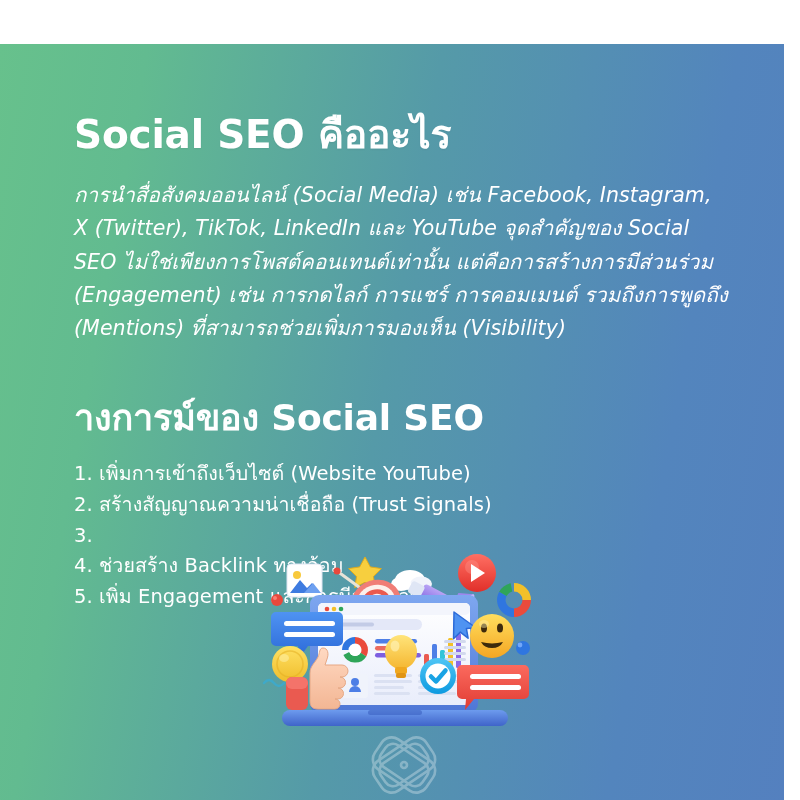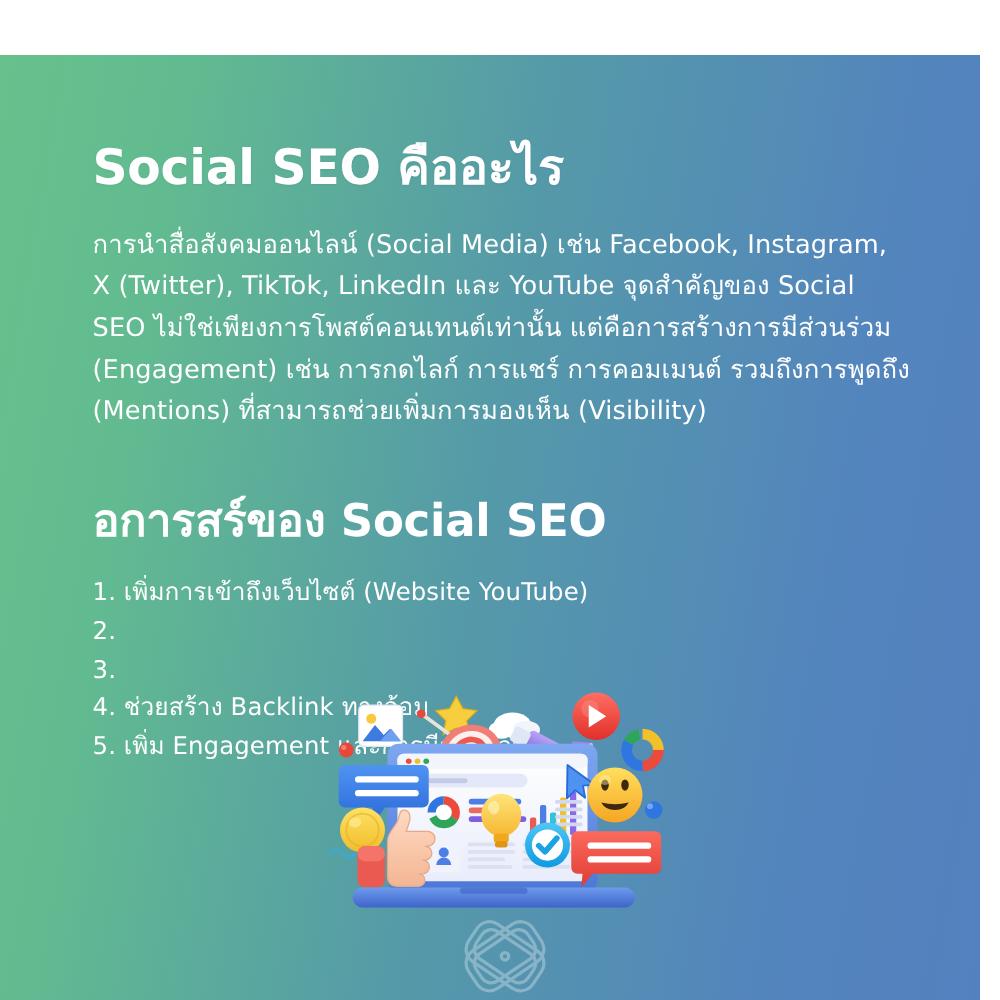--- a/index.html
+++ b/index.html
@@ -37,20 +37,21 @@
     margin: 0 0 22px 0;
     text-shadow: 0 1px 2px rgba(0,0,0,0.06);
   }
   .para {
     font-size: 20.5px;
     line-height: 1.62;
     font-weight: 400;
     margin: 0;
     width: 655px;
     letter-spacing: 0.1px;
+    font-style: italic;
   }
   .h2 {
     font-size: 36px;
     font-weight: 700;
     line-height: 1.16;
     margin: 52px 0 20px 0;
     letter-spacing: -0.2px;
   }
   .benefit-list {
     list-style: none;
@@ -94,29 +95,30 @@
 <body>
 
 <div id="poster">
 
   <div class="content">
 
     <h1 class="h1">Social SEO คืออะไร</h1>
 
     <p class="para">การนำสื่อสังคมออนไลน์ (Social Media) เช่น Facebook, Instagram, X (Twitter), TikTok, LinkedIn และ YouTube จุดสำคัญของ Social SEO ไม่ใช่เพียงการโพสต์คอนเทนต์เท่านั้น แต่คือการสร้างการมีส่วนร่วม (Engagement) เช่น การกดไลก์ การแชร์ การคอมเมนต์ รวมถึงการพูดถึง (Mentions) ที่สามารถช่วยเพิ่มการมองเห็น (Visibility)</p>
 
-    <h2 class="h2">อการสร์ของ Social SEO</h2>
+    <h2 class="h2">างการม์ของ Social SEO</h2>
 
     <ul class="benefit-list">
       <li>
         <span class="num">1.</span>
         <span>เพิ่มการเข้าถึงเว็บไซต์ (Website YouTube)</span>
       </li>
       <li>
         <span class="num">2.</span>
+        <span>สร้างสัญญาณความน่าเชื่อถือ (Trust Signals)</span>
       </li>
       <li>
         <span class="num">3.</span>
       </li>
       <li>
         <span class="num">4.</span>
         <span>ช่วยสร้าง Backlink ทางอ้อม</span>
       </li>
       <li>
         <span class="num">5.</span>

